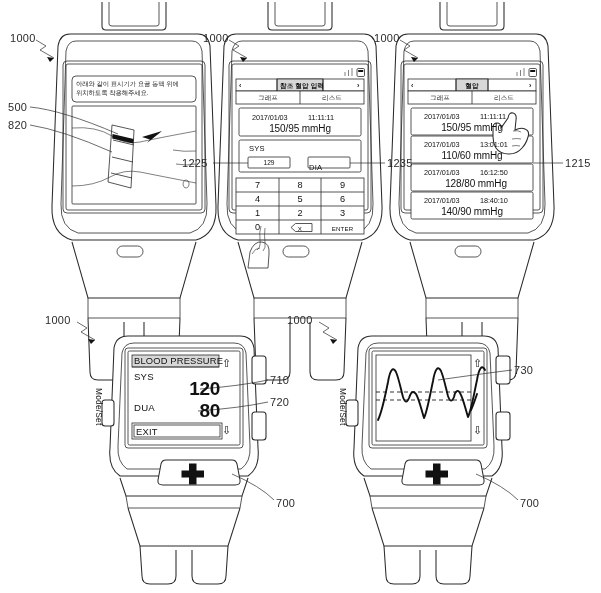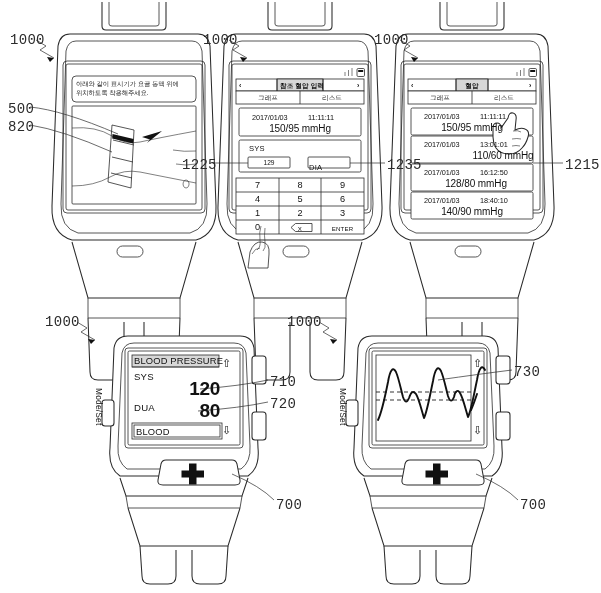--- a/index.html
+++ b/index.html
@@ -7,22 +7,22 @@
   body{
     width:601px;height:593px;position:relative;overflow:hidden;
     font-family:"Liberation Sans","DejaVu Sans",sans-serif;
     color:#1a1a1a;
   }
   .fig{position:absolute;inset:0;}
   svg.layer{position:absolute;left:0;top:0;width:601px;height:593px;overflow:visible;}
 
   
   .ref{
-    position:absolute;font-size:14px;letter-spacing:.3px;
-    color:#2b2b2b;white-space:nowrap;font-family:Liberation Mono, monospace;
+    position:absolute;font-size:11px;letter-spacing:.3px;
+    color:#2b2b2b;white-space:nowrap;font-family:Liberation Sans, sans-serif;
   }
 
   
   .scr{position:absolute;white-space:nowrap;color:#111;}
 
   .kor{font-size:6.4px;line-height:8.4px;letter-spacing:-.1px;white-space:normal;}
 
   .hdr-title{font-size:6.6px;font-weight:600;letter-spacing:.1px;}
   .tab-lbl{font-size:6.6px;}
   .chev{font-size:7px;font-weight:700;}
@@ -359,36 +359,36 @@
 
 <div class="scr tab-lbl" style="left:408px; top:94px; width:64px; text-align:center;">그래프</div>
 <div class="scr tab-lbl" style="left:472px; top:94px; width:64px; text-align:center;">리스트</div>
 
 <div class="scr rec-date" style="left:424px; top:112px;">2017/01/03</div>
 <div class="scr rec-date" style="left:480px; top:112px;">11:11:11</div>
 <div class="scr rec-val" style="left:411px; top:122px; width:122px; text-align:center;">150/95 mmHg</div>
 
 <div class="scr rec-date" style="left:424px; top:140px;">2017/01/03</div>
 <div class="scr rec-date" style="left:480px; top:140px;">13:01:01</div>
-<div class="scr rec-val" style="left:411px; top:150px; width:122px; text-align:center;padding-left:31px;">110/60 mmHg</div>
+<div class="scr rec-val" style="left:411px; top:150px; width:122px; text-align:center;">110/60 mmHg</div>
 
 <div class="scr rec-date" style="left:424px; top:168px;">2017/01/03</div>
 <div class="scr rec-date" style="left:480px; top:168px;">16:12:50</div>
 <div class="scr rec-val" style="left:411px; top:178px; width:130px; text-align:center;">128/80 mmHg</div>
 
 <div class="scr rec-date" style="left:424px; top:196px;">2017/01/03</div>
 <div class="scr rec-date" style="left:480px; top:196px;">18:40:10</div>
 <div class="scr rec-val" style="left:411px; top:206px; width:122px; text-align:center;">140/90 mmHg</div>
 
 <div class="scr bp-hdr" style="left:134px; top:355px;">BLOOD PRESSURE</div>
 <div class="scr bp-lbl" style="left:134px; top:371px;">SYS</div>
 <div class="scr bp-num" style="left:170px; top:378px; width:50px; text-align:right;">120</div>
 <div class="scr bp-lbl" style="left:134px; top:402px;">DUA</div>
 <div class="scr bp-num" style="left:170px; top:400px; width:50px; text-align:right;">80</div>
-<div class="scr bp-exit" style="left:136px; top:426px;">BLOOD</div>
+<div class="scr bp-exit" style="left:136px; top:426px;">EXIT</div>
 <div class="scr" style="left:222px; top:357px; font-size:11px;">⇧</div>
 <div class="scr" style="left:222px; top:424px; font-size:11px;">⇩</div>
 <div class="scr modeset" style="left:104px; top:388px; transform:rotate(90deg); transform-origin:left top;">Mode/Set</div>
 
 <div class="scr" style="left:473px; top:357px; font-size:11px;">⇧</div>
 <div class="scr" style="left:473px; top:424px; font-size:11px;">⇩</div>
 <div class="scr modeset" style="left:348px; top:388px; transform:rotate(90deg); transform-origin:left top;">Mode/Set</div>
 
 </div>
 

